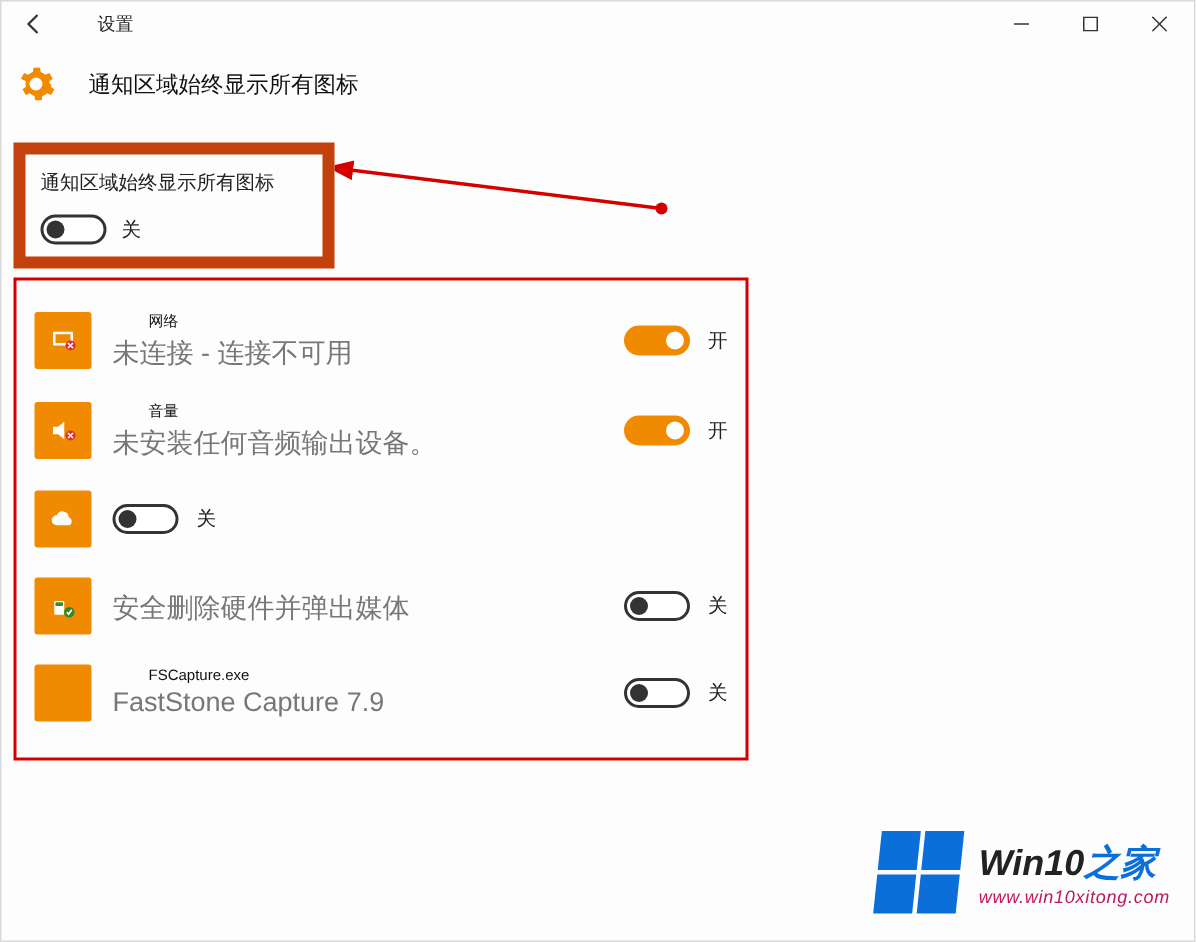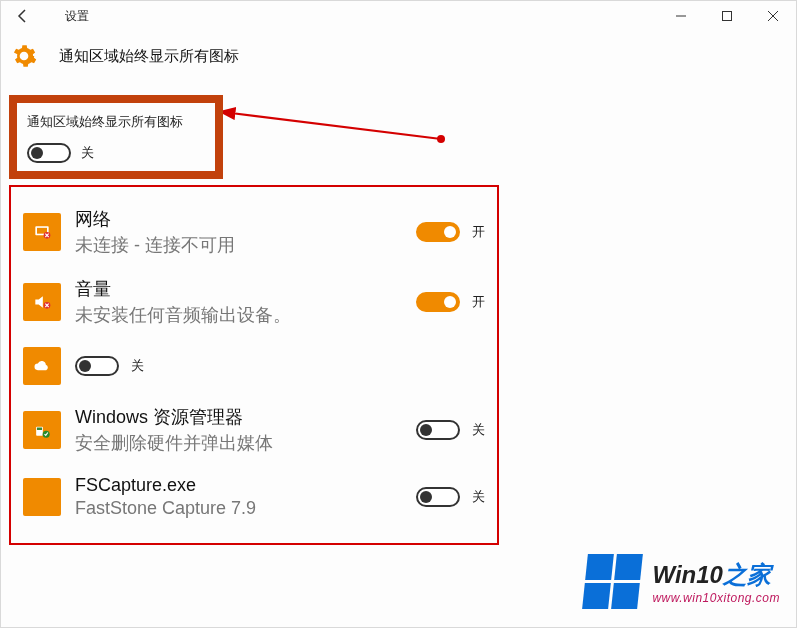--- a/index.html
+++ b/index.html
@@ -29,21 +29,21 @@
   .toggle .knob { width:12px; height:12px; background:#333; border-radius:50%; position:absolute; top:2px; left:2px;}
   .toggle.on { background:#f08a00; border-color:#f08a00; }
   .toggle.on .knob { background:#fff; left:auto; right:2px; }
   .toggle-text { font-size:13px; color:#222; }
 
   .boxB { border:2px solid #d40000; width:490px; margin-top:6px; padding:10px 12px 14px 12px;}
   .item { display:flex; align-items:center; padding:10px 0; }
   .item-icon { width:38px; height:38px; background:#f08a00; border-radius:2px; display:flex; align-items:center; justify-content:center; margin-right:14px; flex-shrink:0;}
   .item-icon svg { width:20px; height:20px; fill:#fff; }
   .item-body { flex:1; }
-  .item-title { font-size:18px; color:#111; }
+  .item-title { font-size:10px; color:#111;margin-left:24px; }
   .item-sub { font-size:18px; color:#777; margin-top:2px;}
   .item-toggle-wrap { display:flex; align-items:center; gap:12px; }
 
   
   .arrow-svg { position:absolute; left:222px; top:10px; pointer-events:none; }
 
   
   .watermark { position:absolute; right:16px; bottom:18px; display:flex; align-items:center; }
   .winlogo { display:grid; grid-template-columns:26px 26px; grid-template-rows:26px 26px; gap:3px; transform: skewX(-6deg); margin-right:12px;}
   .winlogo div { background:#0a6fd8; }
@@ -172,21 +172,20 @@
     <div class="item">
       <div class="item-icon">
         <svg viewBox="0 0 24 24">
             <rect x="5" y="8" width="8" height="11" rx="1" fill="#fff"></rect>
             <rect x="6" y="9" width="6" height="3" fill="#3a8a3a"></rect>
             <circle cx="17" cy="17" r="4.2" fill="#2a8a2a"></circle>
             <path d="M15 17l1.5 1.5L19 15" stroke="#fff" stroke-width="1.4" fill="none"></path>
           </svg>
       </div>
       <div class="item-body">
-        <div class="item-title">Windows 资源管理器</div>
         <div class="item-sub">安全删除硬件并弹出媒体</div>
       </div>
       <div class="item-toggle-wrap">
         <div class="toggle">
             <div class="knob"></div>
           </div>
         <div class="toggle-text">关</div>
       </div>
     </div>
 

